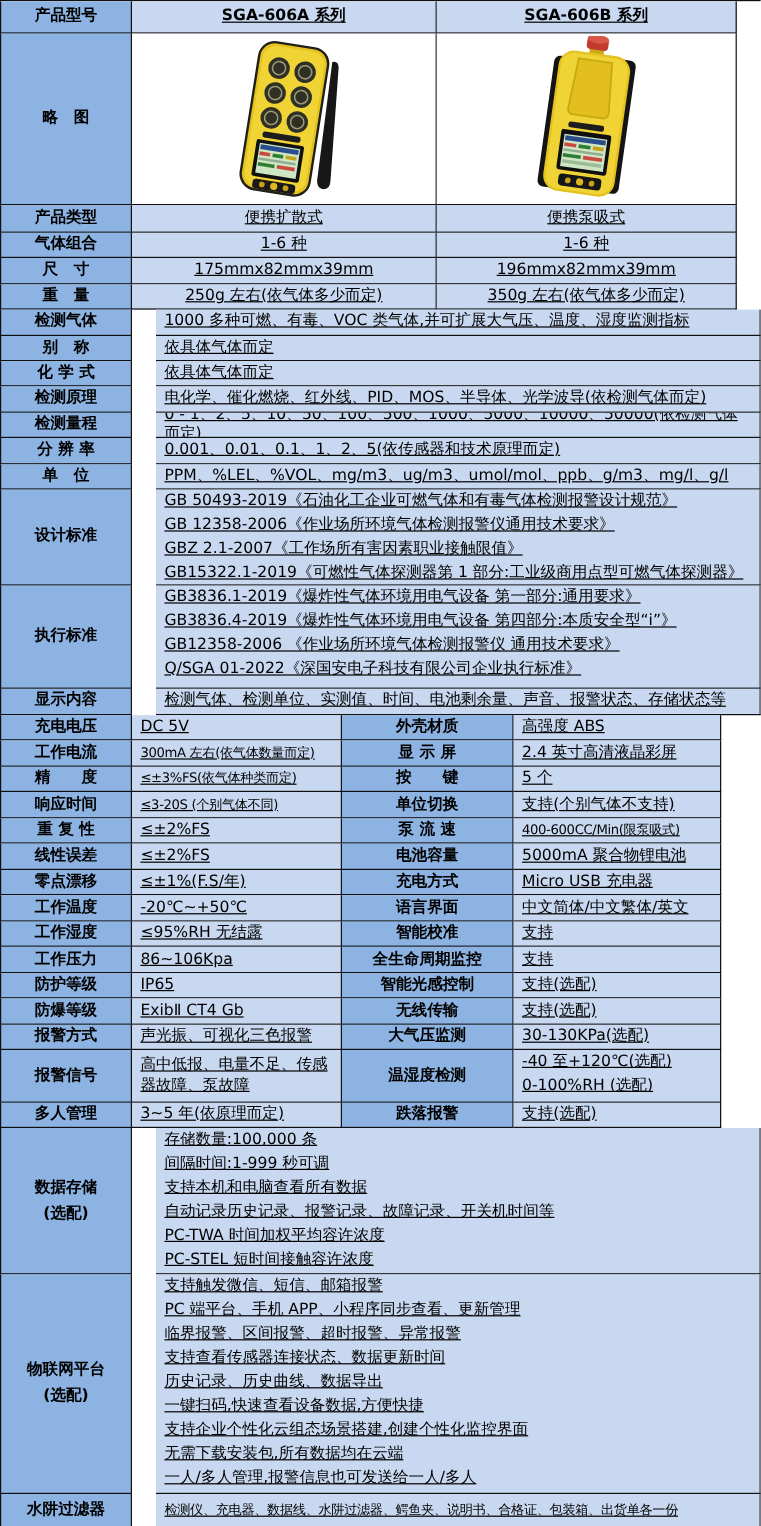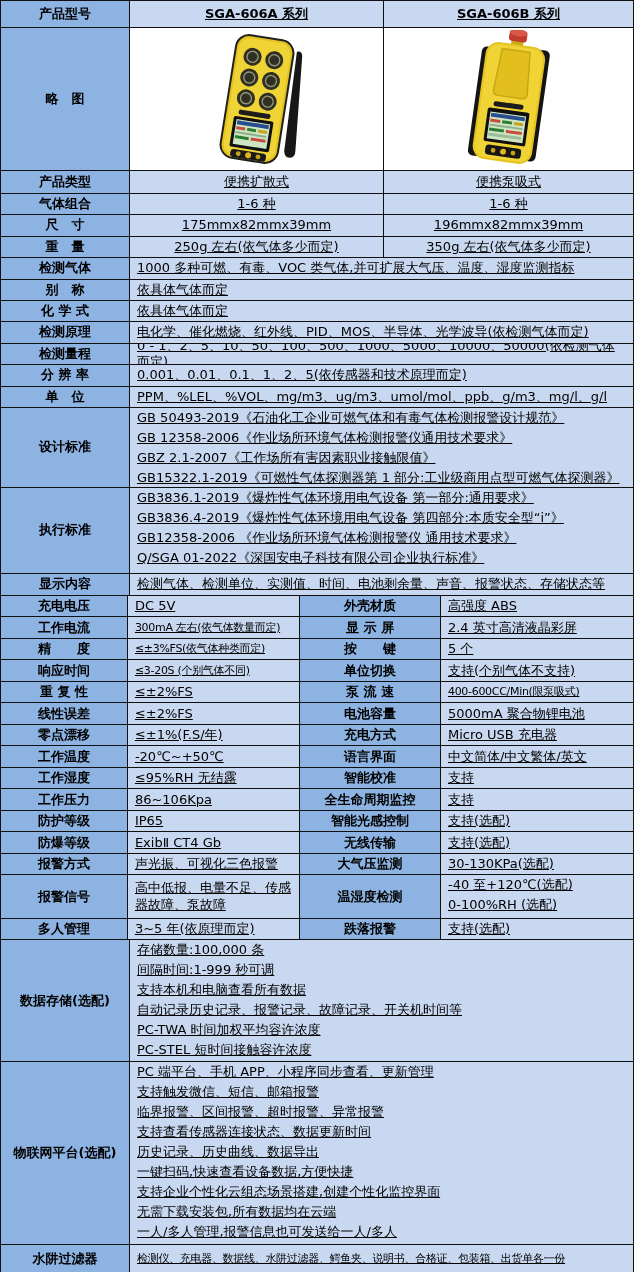--- a/index.html
+++ b/index.html
@@ -24,31 +24,31 @@
   .val {
     background:#c8d8f0;
     display:flex; align-items:center;
     padding:0 7px;
     text-decoration:underline;
   }
   .val.center { justify-content:center; padding:0 2px; text-align:center; }
   .val.bold { font-weight:bold; }
   .multi { flex-direction:column; align-items:flex-start; justify-content:flex-start; line-height:20px; }
   .multi > div { white-space:nowrap; }
-  .lblmulti { line-height:22px; }
+  .lblmulti { flex-direction:column; line-height:22px; }
   .imgcell { background:#ffffff; display:flex; align-items:center; justify-content:center; padding:0; }
   .nowrap { white-space:nowrap; letter-spacing:-0.3px; font-size:11px; }
   
-  .c0 { width:130px; }
+  .c0 { width:110px; }
   .cA { width:254px; }
   .cB { width:250px; }
-  .cfull { width:504px; }
+  .cfull { width:504px;margin-left:20px; }
   .v1 { width:175px; }
   .l2 { width:143px; }
-  .v2 { width:196px; }
+  .v2 { width:173px; }
   
   .h27  { height:27px; }
   .h143 { height:143px; }
   .h23  { height:23px; }
   .h21  { height:21.4px; }
   .h215 { height:21.5px; }
   .h22  { height:22px; }
   .h43  { height:43.5px; }
   .h80  { height:80px; }
   .h86  { height:86px; }
@@ -323,22 +323,22 @@
       <div>PC-STEL 短时间接触容许浓度</div>
     </div>
   </div>
 
   <div class="row h183">
     <div class="cell lbl c0 lblmulti">
       <div>物联网平台</div>
       <div>(选配)</div>
     </div>
     <div class="cell val cfull multi">
+      <div>支持触发微信、短信、邮箱报警</div>
       <div>PC 端平台、手机 APP、小程序同步查看、更新管理</div>
-      <div>支持触发微信、短信、邮箱报警</div>
       <div>临界报警、区间报警、超时报警、异常报警</div>
       <div>支持查看传感器连接状态、数据更新时间</div>
       <div>历史记录、历史曲线、数据导出</div>
       <div>一键扫码,快速查看设备数据,方便快捷</div>
       <div>支持企业个性化云组态场景搭建,创建个性化监控界面</div>
       <div>无需下载安装包,所有数据均在云端</div>
       <div>一人/多人管理,报警信息也可发送给一人/多人</div>
     </div>
   </div>
 

